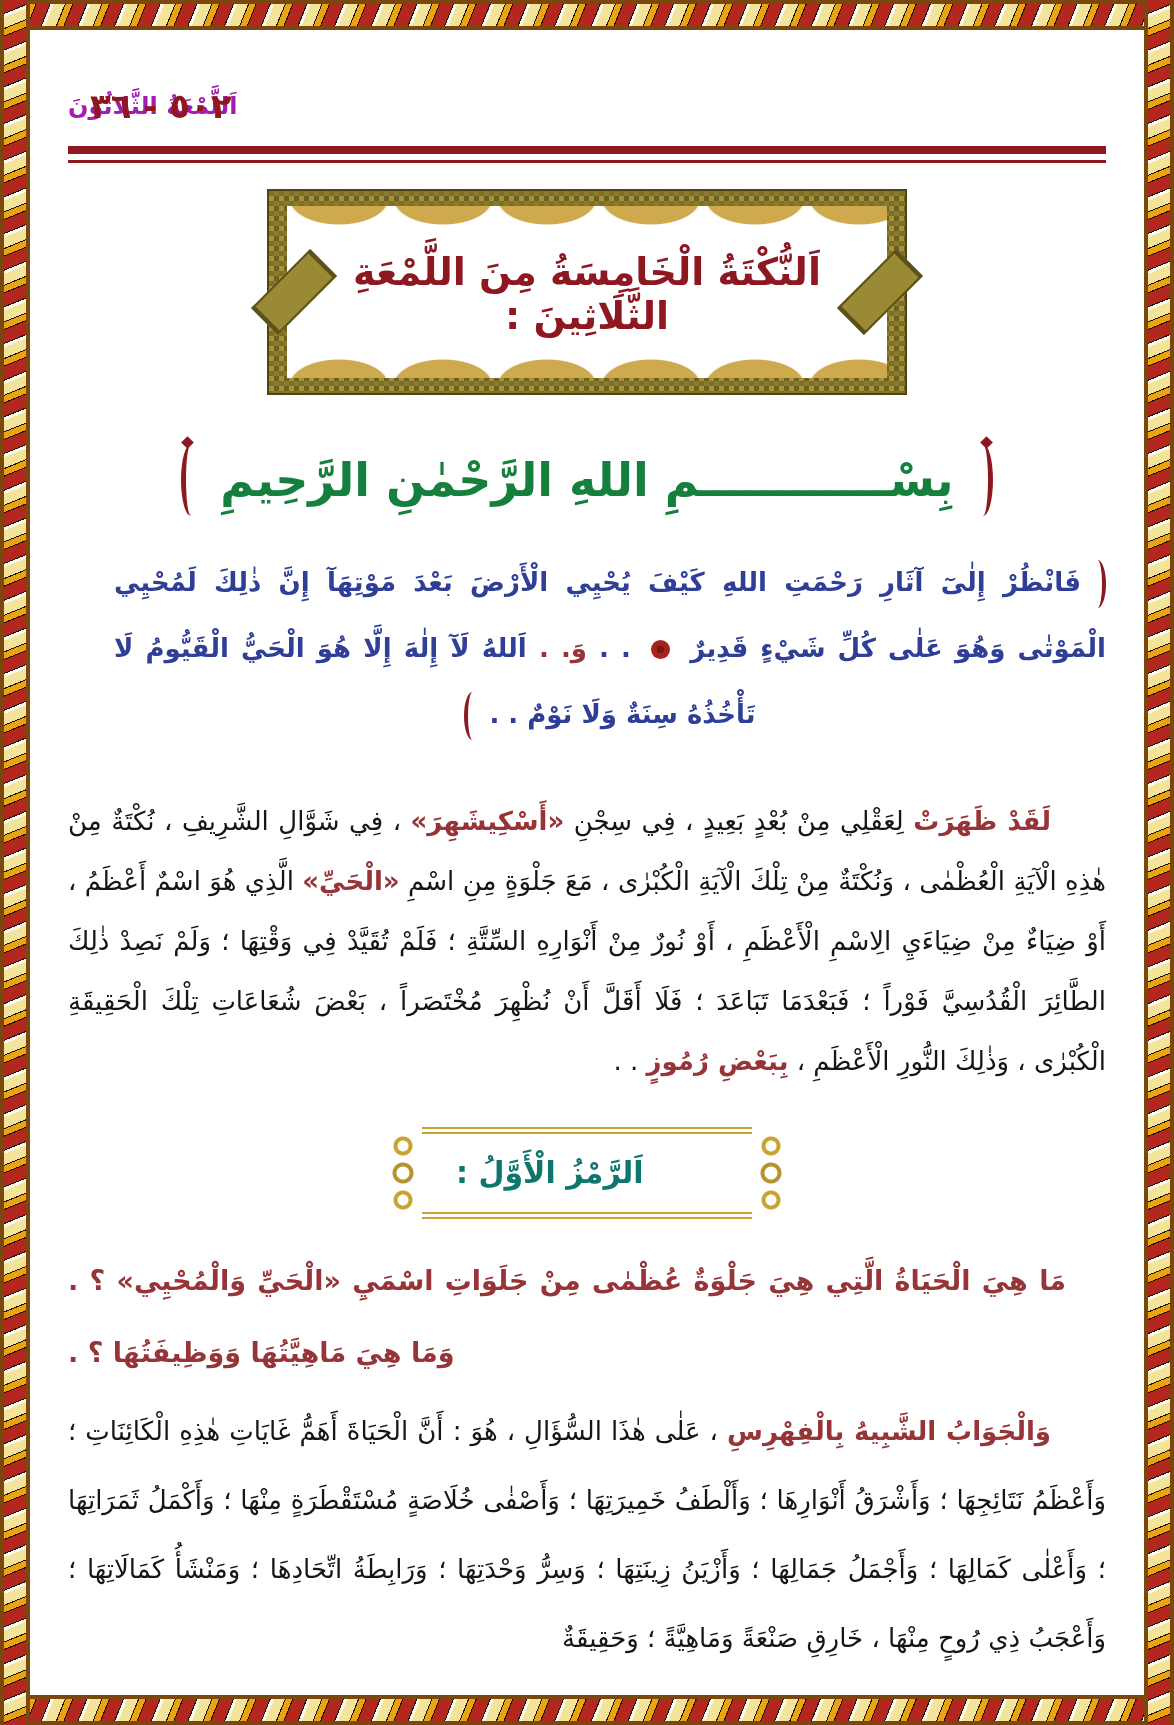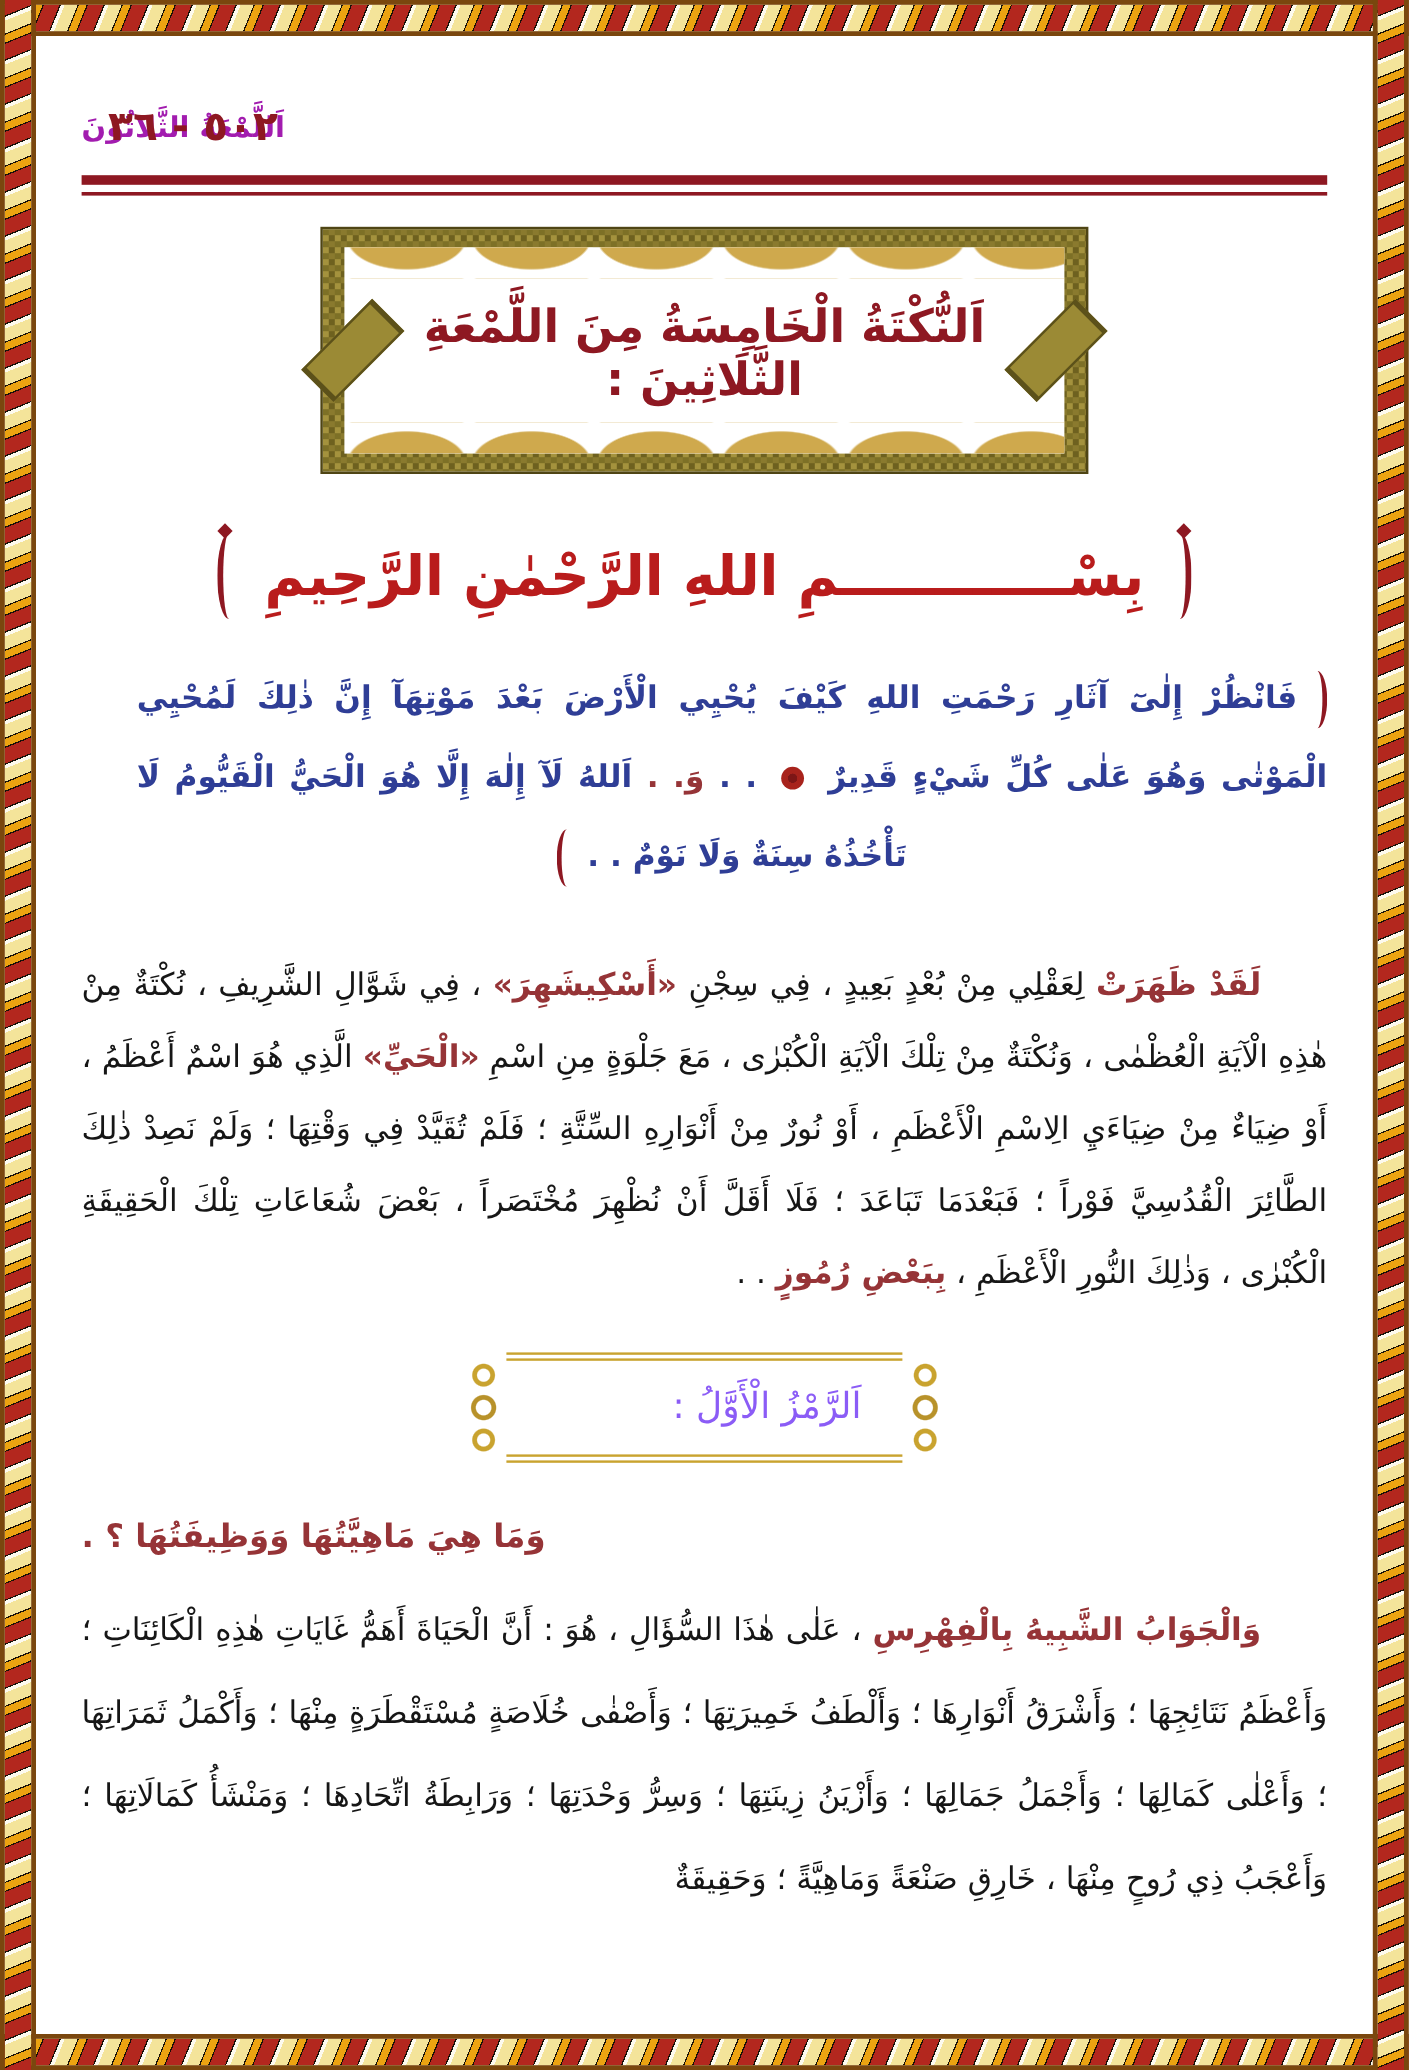--- a/index.html
+++ b/index.html
@@ -42,21 +42,21 @@
     background-size:104px 26px;background-repeat:repeat-x;}
   .ornate-inner::after{content:"";position:absolute;bottom:0;left:0;right:0;height:26px;
     background:radial-gradient(ellipse 50px 26px at 50% 33px,#cfa94d 96%,rgba(0,0,0,0) 100%);
     background-size:104px 26px;background-repeat:repeat-x;}
   .diamond{position:absolute;top:50%;width:34px;height:34px;background:#9b8a35;border:2px solid #5c511a;}
   .diamond.dl{left:-12px;transform:translateY(-50%) rotate(45deg) scale(1,2.2);}
   .diamond.dr{right:-12px;transform:translateY(-50%) rotate(45deg) scale(1,2.2);}
   .section-title{margin:0;text-align:center;font-size:38px;font-weight:700;color:#8e1822;line-height:44px;}
 
   
-  .basmala{margin-top:30px;text-align:center;color:#b91c1c;height:108px;line-height:108px;white-space:nowrap;}
+  .basmala{margin-top:30px;text-align:center;color:#15803d;height:108px;line-height:108px;white-space:nowrap;}
   .basmala-text{font-size:46px;font-weight:700;vertical-align:middle;}
   .orn-bracket{display:inline-block;width:20px;height:72px;vertical-align:middle;margin:0 14px;position:relative;}
   .orn-bracket::before{content:"";position:absolute;inset:0;border-radius:50%;}
   .orn-bracket.r::before{border-right:5px solid #8e1822;}
   .orn-bracket.l::before{border-left:5px solid #8e1822;}
   .orn-bracket::after{content:"";position:absolute;top:-6px;width:9px;height:9px;background:#8e1822;transform:rotate(45deg);}
   .orn-bracket.r::after{right:2px;} .orn-bracket.l::after{left:2px;}
 
   
   .verse{margin-top:16px;font-size:26px;line-height:66px;margin-left:46px;}
@@ -72,21 +72,21 @@
   .icon-rosette{display:inline-block;width:19px;height:19px;margin:0 8px;vertical-align:middle;border-radius:50%;
     background:radial-gradient(circle,#7d1616 28%,#a8231c 30% 72%,#7d1616 74%);}
 
   
   .para{margin:44px 0 0;font-size:26px;line-height:60px;color:#161616;text-align:justify;text-indent:55px;}
   .para .seg-red{font-weight:700;}
 
   
   .rumuz-frame{width:330px;margin:36px auto 0;position:relative;box-sizing:border-box;
     border-top:7px double #c9a32f;border-bottom:7px double #c9a32f;padding:16px 34px;}
-  .rumuz-title{margin:0;text-align:right;font-size:30px;font-weight:400;color:#8b5cf6;line-height:46px;}
+  .rumuz-title{margin:0;text-align:left;font-size:30px;font-weight:700;color:#0f766e;line-height:46px;}
   .flourish{position:absolute;top:50%;transform:translateY(-50%);width:22px;height:78px;
     background:
       radial-gradient(circle at 50% 12px,rgba(0,0,0,0) 5px,#c9a32f 6px 9px,rgba(0,0,0,0) 10px),
       radial-gradient(circle at 50% 39px,rgba(0,0,0,0) 6px,#b8922a 7px 10px,rgba(0,0,0,0) 11px),
       radial-gradient(circle at 50% 66px,rgba(0,0,0,0) 5px,#c9a32f 6px 9px,rgba(0,0,0,0) 10px);}
   .flourish.fr{right:-30px;} .flourish.fl{left:-30px;}
 
   
   .question{margin-top:26px;color:#963437;font-weight:700;font-size:27px;line-height:72px;}
   .qline1{text-align:justify;text-align-last:justify;text-indent:40px;}
@@ -135,19 +135,20 @@
 
     <p class="para"><span class="seg-red">لَقَدْ ظَهَرَتْ</span><span class="seg-ink"> لِعَقْلِي مِنْ بُعْدٍ بَعِيدٍ ، فِي سِجْنِ </span><span class="seg-red">«أَسْكِيشَهِرَ»</span><span class="seg-ink"> ، فِي شَوَّالِ الشَّرِيفِ ، نُكْتَةٌ مِنْ هٰذِهِ الْآيَةِ الْعُظْمٰى ، وَنُكْتَةٌ مِنْ تِلْكَ الْآيَةِ الْكُبْرٰى ، مَعَ جَلْوَةٍ مِنِ اسْمِ </span><span class="seg-red">«الْحَيِّ»</span><span class="seg-ink"> الَّذِي هُوَ اسْمٌ أَعْظَمُ ، أَوْ ضِيَاءٌ مِنْ ضِيَاءَيِ الِاسْمِ الْأَعْظَمِ ، أَوْ نُورٌ مِنْ أَنْوَارِهِ السِّتَّةِ ؛ فَلَمْ تُقَيَّدْ فِي وَقْتِهَا ؛ وَلَمْ نَصِدْ ذٰلِكَ الطَّائِرَ الْقُدُسِيَّ فَوْراً ؛ فَبَعْدَمَا تَبَاعَدَ ؛ فَلَا أَقَلَّ أَنْ نُظْهِرَ مُخْتَصَراً ، بَعْضَ شُعَاعَاتِ تِلْكَ الْحَقِيقَةِ الْكُبْرٰى ، وَذٰلِكَ النُّورِ الْأَعْظَمِ ، </span><span class="seg-red">بِبَعْضِ رُمُوزٍ</span><span class="seg-ink"> . .</span></p>
 
     <div class="rumuz-frame">
       <span class="flourish fr"></span>
       <h3 class="rumuz-title">اَلرَّمْزُ الْأَوَّلُ :</h3>
       <span class="flourish fl"></span>
     </div>
 
     <div class="question">
+      <div class="qline1">مَا هِيَ الْحَيَاةُ الَّتِي هِيَ جَلْوَةٌ عُظْمٰى مِنْ جَلَوَاتِ اسْمَيِ «الْحَيِّ وَالْمُحْيِي» ؟ .</div>
       <div class="qline2">وَمَا هِيَ مَاهِيَّتُهَا وَوَظِيفَتُهَا ؟ .</div>
     </div>
 
     <p class="para answer"><span class="seg-red">وَالْجَوَابُ الشَّبِيهُ بِالْفِهْرِسِ</span><span class="seg-ink"> ، عَلٰى هٰذَا السُّؤَالِ ، هُوَ : أَنَّ الْحَيَاةَ أَهَمُّ غَايَاتِ هٰذِهِ الْكَائِنَاتِ ؛ وَأَعْظَمُ نَتَائِجِهَا ؛ وَأَشْرَقُ أَنْوَارِهَا ؛ وَأَلْطَفُ خَمِيرَتِهَا ؛ وَأَصْفٰى خُلَاصَةٍ مُسْتَقْطَرَةٍ مِنْهَا ؛ وَأَكْمَلُ ثَمَرَاتِهَا ؛ وَأَعْلٰى كَمَالِهَا ؛ وَأَجْمَلُ جَمَالِهَا ؛ وَأَزْيَنُ زِينَتِهَا ؛ وَسِرُّ وَحْدَتِهَا ؛ وَرَابِطَةُ اتِّحَادِهَا ؛ وَمَنْشَأُ كَمَالَاتِهَا ؛ وَأَعْجَبُ ذِي رُوحٍ مِنْهَا ، خَارِقِ صَنْعَةً وَمَاهِيَّةً ؛ وَحَقِيقَةٌ</span></p>
 
   </div>
 </div>
 
 </body></html>

